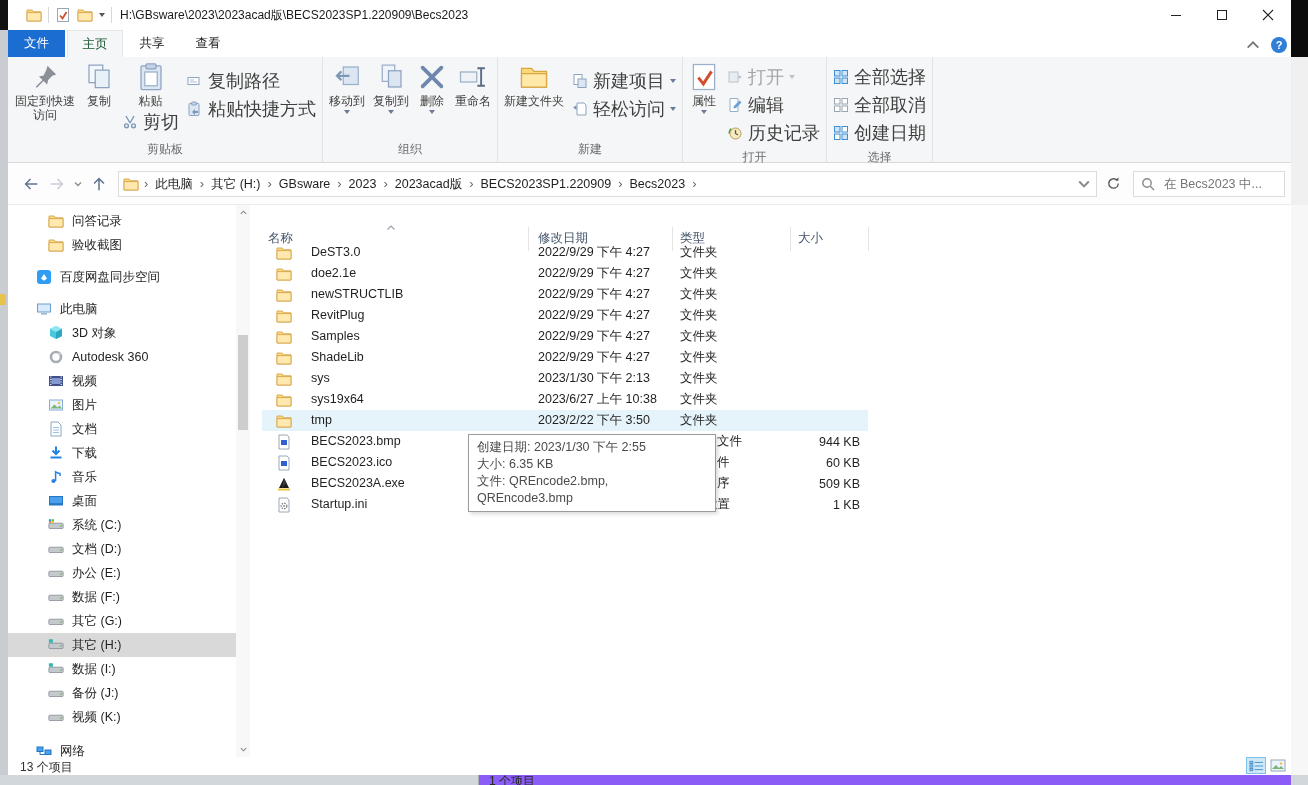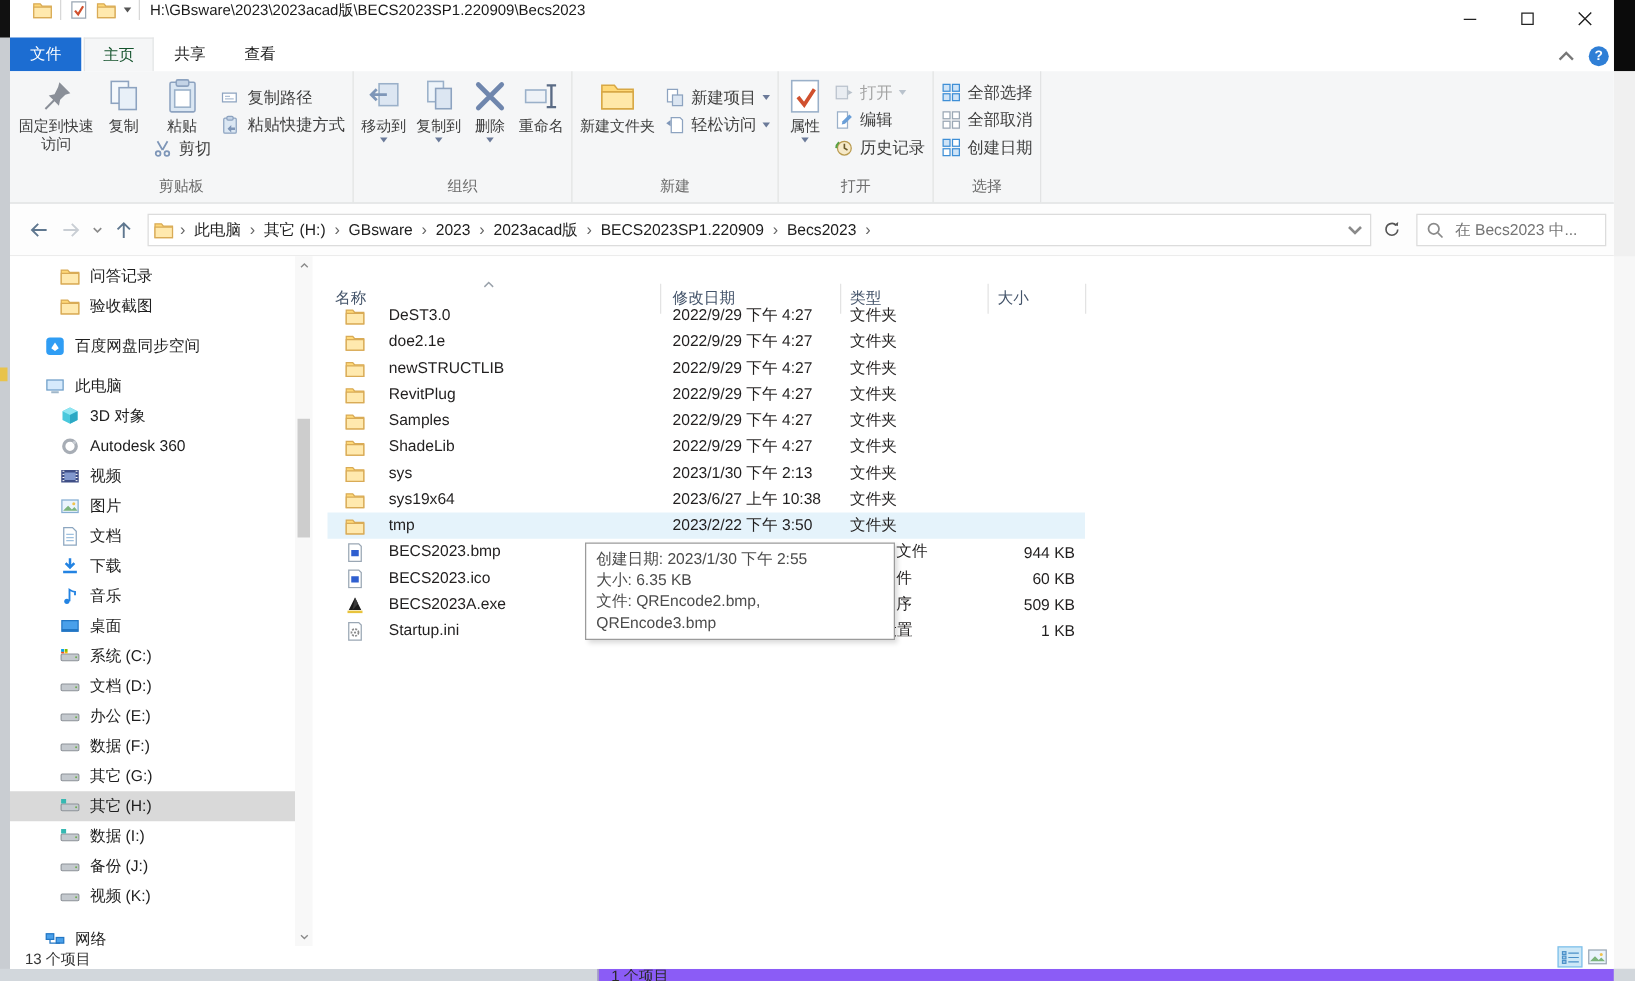--- a/index.html
+++ b/index.html
@@ -17,21 +17,21 @@
   .strip-right .blk{position:absolute;left:0;top:0;width:17px;height:57px;background:#0b0b0b;}
   .strip-right .mid{position:absolute;left:0;top:57px;width:17px;height:148px;background:#f0f0f0;}
   .strip-bottom{position:absolute;left:0;top:775px;width:1308px;height:10px;background:#d2d7dc;}
   .strip-bottom .bgwin{position:absolute;left:478px;top:0;height:10px;width:813px;background:#8b5cf6;
       overflow:hidden;font-size:12px;color:#2a2a2a;padding-left:10px;line-height:13px;border-left:1px solid #a9aeb4;}
 
   
   .window{position:absolute;left:8px;top:0;width:1283px;height:775px;background:#fff;}
 
   
-  .titlebar{position:relative;height:30px;background:#fff;display:flex;align-items:flex-start;}
+  .titlebar{position:relative;height:30px;background:#fff;display:flex;align-items:center;}
   .qat{display:flex;align-items:center;gap:6px;padding-left:18px;}
   .qat .sep{width:1px;height:16px;background:#d8d8d8;}
   .title-path{font-size:12px;margin-left:8px;color:#1a1a1a;white-space:nowrap;}
   .win-controls{position:absolute;right:0;top:0;height:30px;display:flex;}
   .win-btn{width:46px;height:30px;display:flex;align-items:center;justify-content:center;}
   .caret-down{width:0;height:0;border-left:3.5px solid transparent;border-right:3.5px solid transparent;border-top:4px solid #555;}
 
   
   .tabrow{position:relative;height:27px;background:#fff;}
   .tab{position:absolute;top:0;height:27px;display:flex;align-items:center;justify-content:center;font-size:12.5px;}
@@ -45,21 +45,21 @@
 
   
   .ribbon{position:relative;height:106px;background:#f5f6f7;border-bottom:1px solid #d8d9da;display:flex;align-items:stretch;}
   .rgroup{display:flex;flex-direction:column;border-right:1px solid #e2e3e4;padding:2px 2px 0 2px;}
   .rg-content{flex:1;display:flex;align-items:flex-start;}
   .rg-label{text-align:center;font-size:12px;color:#6c6c6c;padding:2px 10px 4px;}
   .rbtn-big{display:flex;flex-direction:column;align-items:center;padding:3px 4px 0;font-size:12px;color:#3f3f3f;
             text-align:center;line-height:14px;}
   .rbtn-big .icon svg{width:30px;height:30px;}
   .rbtn-big .blabel{margin-top:2px;max-width:62px;}
-  .rbtn-sm{display:flex;align-items:center;gap:5px;font-size:13px;color:#3f3f3f;padding:2px 4px;white-space:nowrap;}
+  .rbtn-sm{display:flex;align-items:center;gap:5px;font-size:18px;color:#3f3f3f;padding:2px 4px;white-space:nowrap;}
   .rcol{display:flex;flex-direction:column;justify-content:flex-start;margin-top:4px;}
   .rcaret{width:0;height:0;border-left:3.5px solid transparent;border-right:3.5px solid transparent;border-top:4px solid #6b7a99;margin-top:2px;}
   .disabled{color:#a3a3a3;}
 
   
   .addressbar{position:relative;height:42px;background:#fdfdfd;border-bottom:1px solid #ececec;
               display:flex;align-items:center;padding:0 6px 0 10px;}
   .nav-btn{width:26px;height:26px;display:flex;align-items:center;justify-content:center;}
   .addr-box{flex:1;height:26px;margin-left:6px;border:1px solid #dcdcdc;background:#fff;
             display:flex;align-items:center;padding:0 4px;overflow:hidden;}

